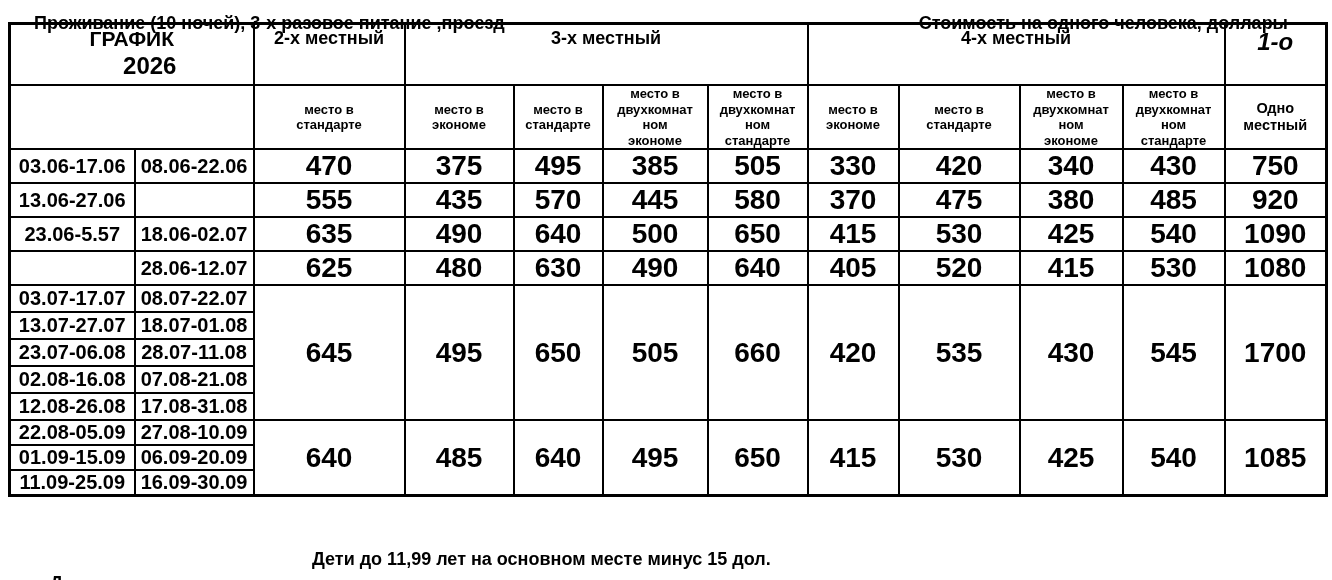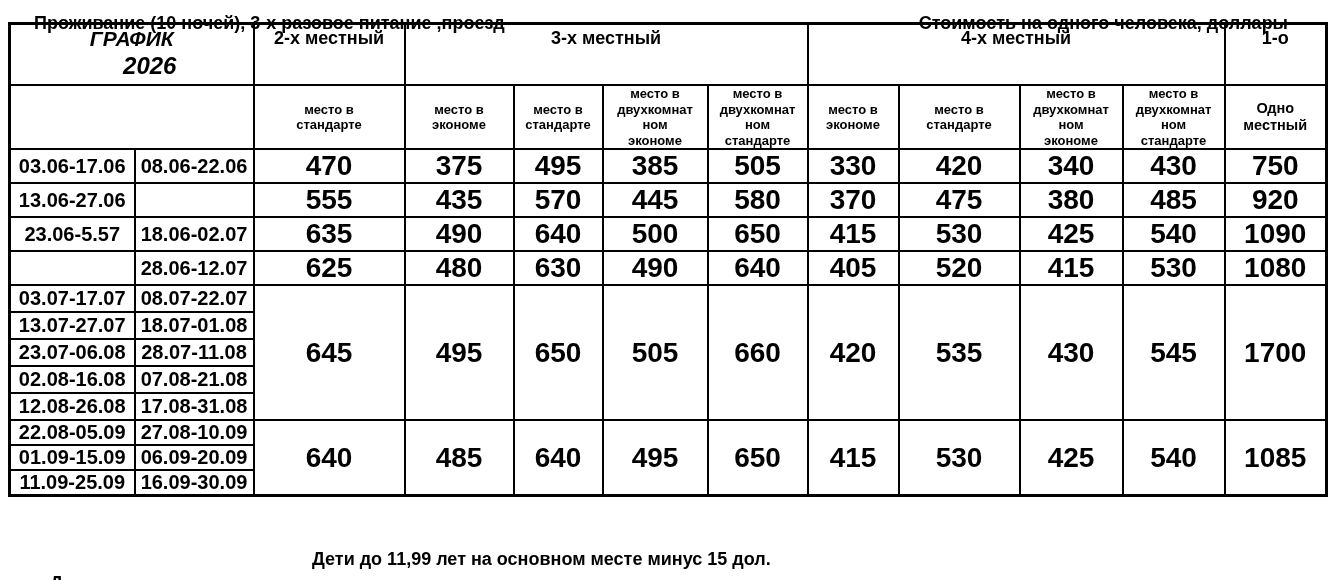--- a/index.html
+++ b/index.html
@@ -16,24 +16,24 @@
   table.price{
     position:absolute;left:8px;top:22px;width:1317px;
     border-collapse:collapse;table-layout:fixed;
     border:3px solid #000;
   }
   table.price td{
     border:2px solid #000;text-align:center;vertical-align:middle;
     padding:0;overflow:hidden;
   }
   tr.rowA td{height:56px;vertical-align:top;font-size:18px;padding-top:3px;}
-  tr.rowA td.corner{padding-top:1px;font-style:italic;}
+  tr.rowA td.corner{padding-top:1px;}
   .corner .c1{font-size:21px;line-height:26px;}
   .corner .c2{font-size:24px;line-height:28px;padding-left:36px;}
-  tr.rowA td.g1o{font-size:18px;}
+  tr.rowA td.g1o{font-size:24px;font-style:italic;}
   tr.rowB td{height:62px;font-size:13px;line-height:15.5px;white-space:pre-line;}
   tr.rowB td.sub1o{font-size:14.5px;line-height:17px;}
   td.date{font-size:20px;}
   td.val{font-size:28px;}
   tr.b1 td{height:29px;}
   tr.b2 td{height:25px;}
   tr.b3 td{height:22px;}
   .footnotes{
     position:absolute;left:312px;top:494px;
     font-size:18px;line-height:26px;white-space:pre;

